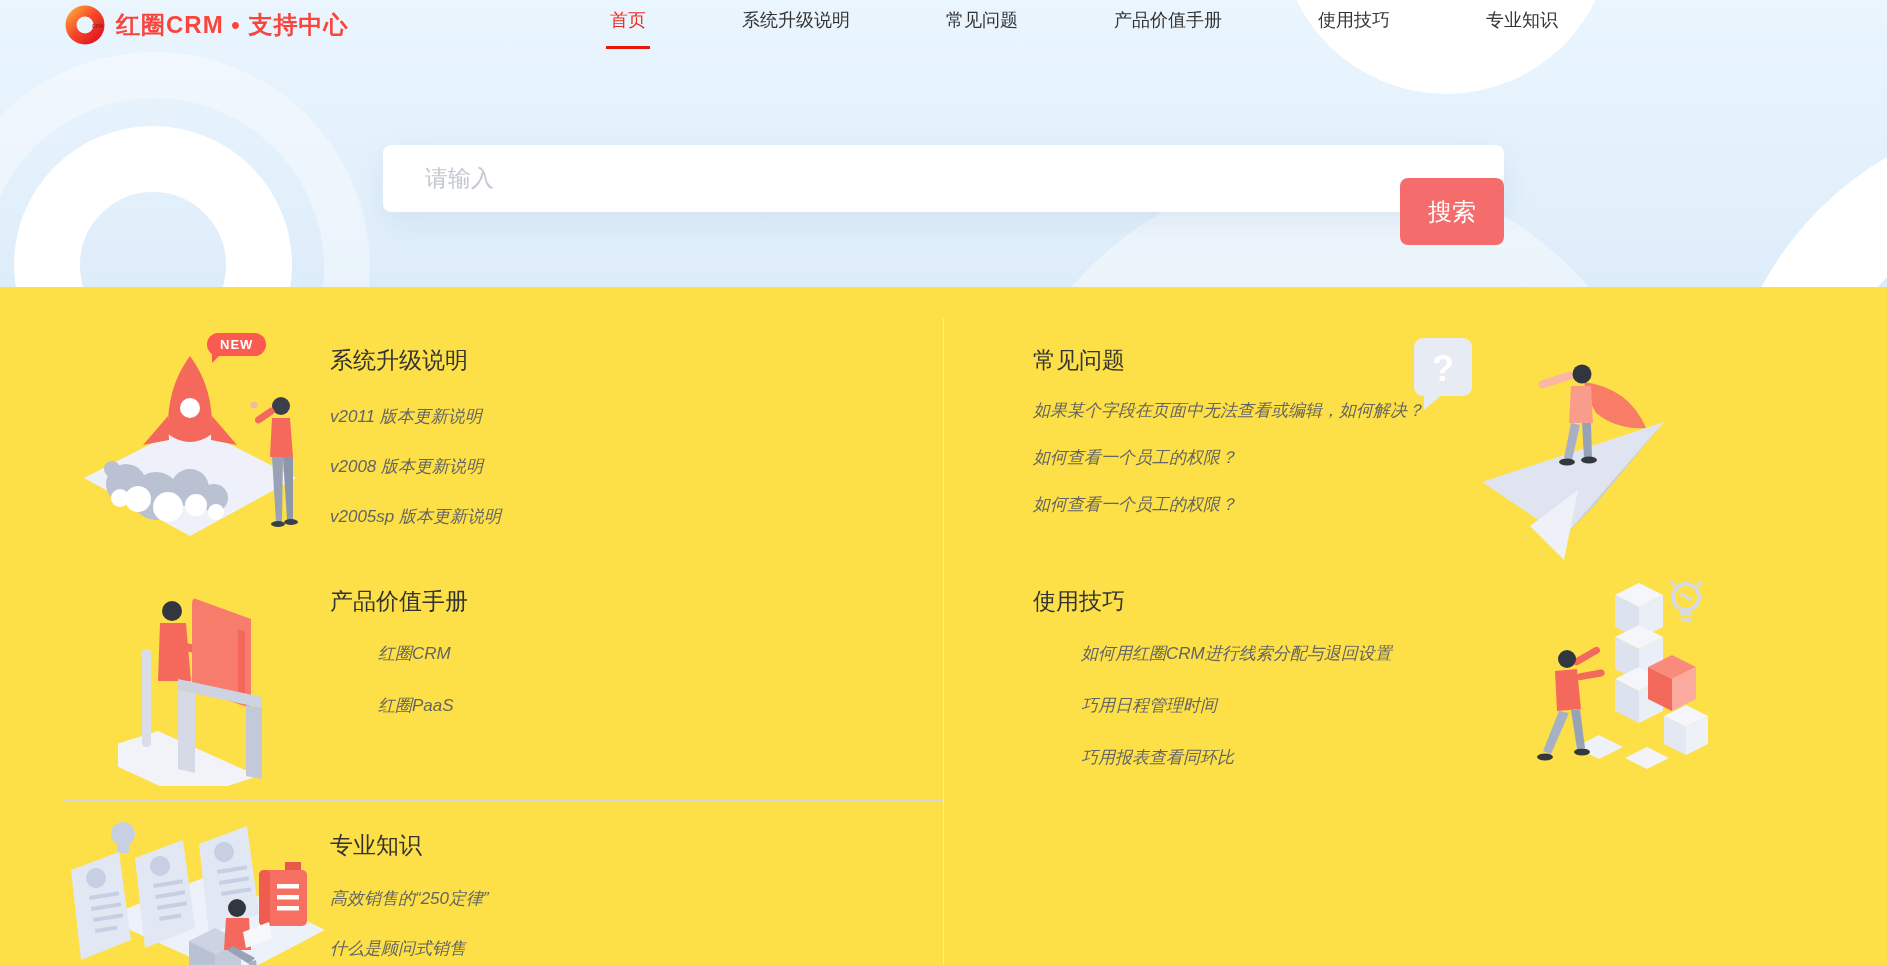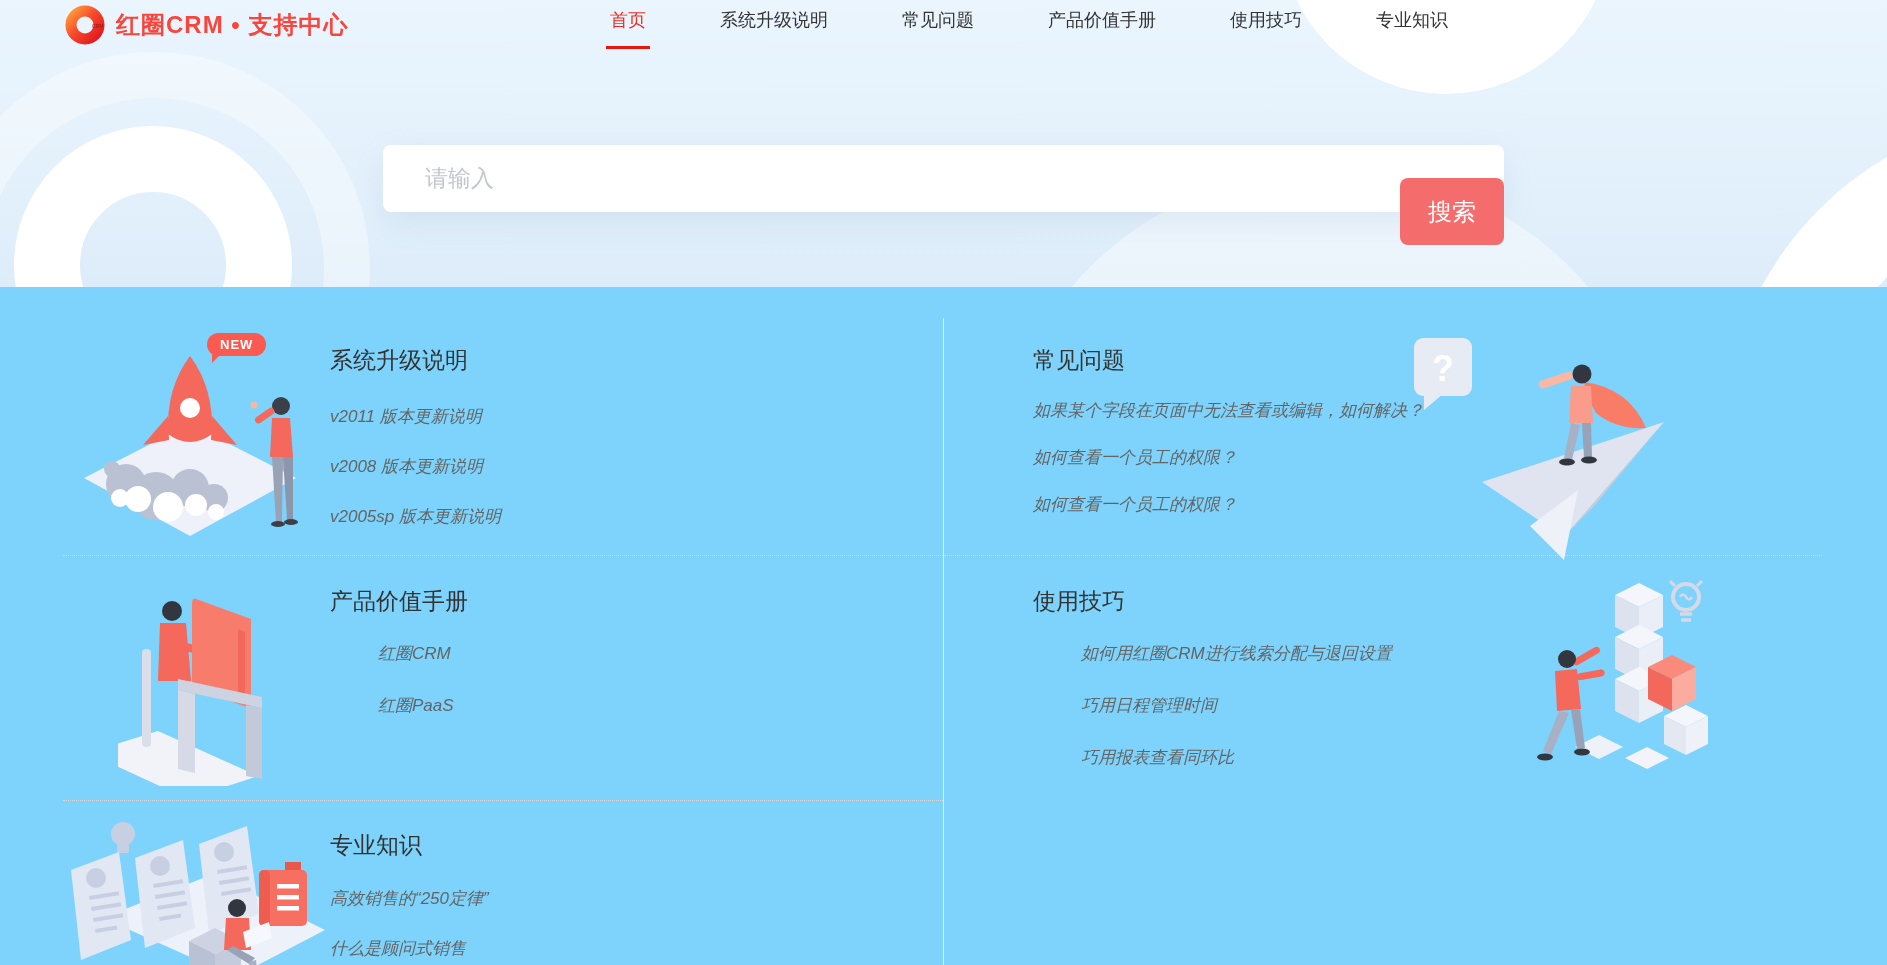--- a/index.html
+++ b/index.html
@@ -13,38 +13,38 @@
   .decor { position:absolute; border-radius:50%; }
   .halo-left  { left:-62px; top:52px;  width:432px; height:432px; border:46px solid rgba(255,255,255,.38); }
   .ring-left  { left:14px;  top:126px; width:278px; height:278px; border:66px solid #fff; }
   .soft-big   { left:990px; top:168px; width:680px; height:680px; background:rgba(255,255,255,.42); }
   .circle-top { left:1280px; top:-238px; width:332px; height:332px; background:#fff; }
   .ring-right { left:1722px; top:112px; width:664px; height:664px; border:96px solid #fff; background:transparent; }
 
   .header { position:absolute; left:0; top:0; width:100%; height:60px; }
   .logo { position:absolute; left:64px; top:4px; display:flex; align-items:center; }
   .logo-text { margin-left:10px; font-size:24px; font-weight:bold; color:#f9453c; letter-spacing:1px; }
-  .nav { position:absolute; left:610px; top:8px; display:flex; gap:74px; }
+  .nav { position:absolute; left:610px; top:8px; display:flex; gap:96px; }
   .nav-item { position:relative; font-size:18px; color:#333; line-height:24px; cursor:pointer; text-decoration:none; white-space:nowrap; }
   .nav-item.active { color:#ee2b1f; }
   .nav-item.active::after { content:""; position:absolute; left:50%; transform:translateX(-50%);
     bottom:-17px; width:44px; height:3px; background:#e8160c; }
 
   .searchbar { position:absolute; left:383px; top:145px; width:1121px; height:67px;
     box-shadow:0 10px 28px rgba(142,168,205,.18); border-radius:16px; }
   .search-input { position:absolute; left:0; top:0; width:1121px; height:67px; border:none; outline:none;
     border-radius:8px; padding:0 130px 0 42px; font-size:23px; color:#333; background:#fff;
     font-family:"Liberation Sans","DejaVu Sans",sans-serif; }
   .search-input::placeholder { color:#c3c7cf; }
   .search-btn { position:absolute; right:0; top:0; width:104px; height:67px; border:none; cursor:pointer;
     background:#f56c6c; color:#fff; font-size:24px; border-radius:8px;
     font-family:"Liberation Sans","DejaVu Sans",sans-serif;margin-top:33px; }
 
   
-  .content { position:absolute; left:0; top:287px; width:1887px; height:678px; background:#7dd3fc; }
+  .content { position:absolute; left:0; top:287px; width:1887px; height:678px; background:#fde047; }
   .v-divider { position:absolute; left:943px; top:31px; width:1px; height:647px; background:#e9e9e9; }
   .dotted { position:absolute; border-top:1px dotted #d6d6d6; height:0; }
   .dot-1l { left:63px;  top:268px; width:880px; }
   .dot-1r { left:944px; top:268px; width:878px; }
   .dot-2l { left:63px;  top:513px; width:880px; }
 
   .sec { position:absolute; }
   .sec h2 { position:absolute; font-size:23px; font-weight:500; color:#333; white-space:nowrap; }
   .links { position:absolute; list-style:none;font-style:italic; }
   .links li { font-size:17px; color:#646464; line-height:26px; cursor:pointer; }

